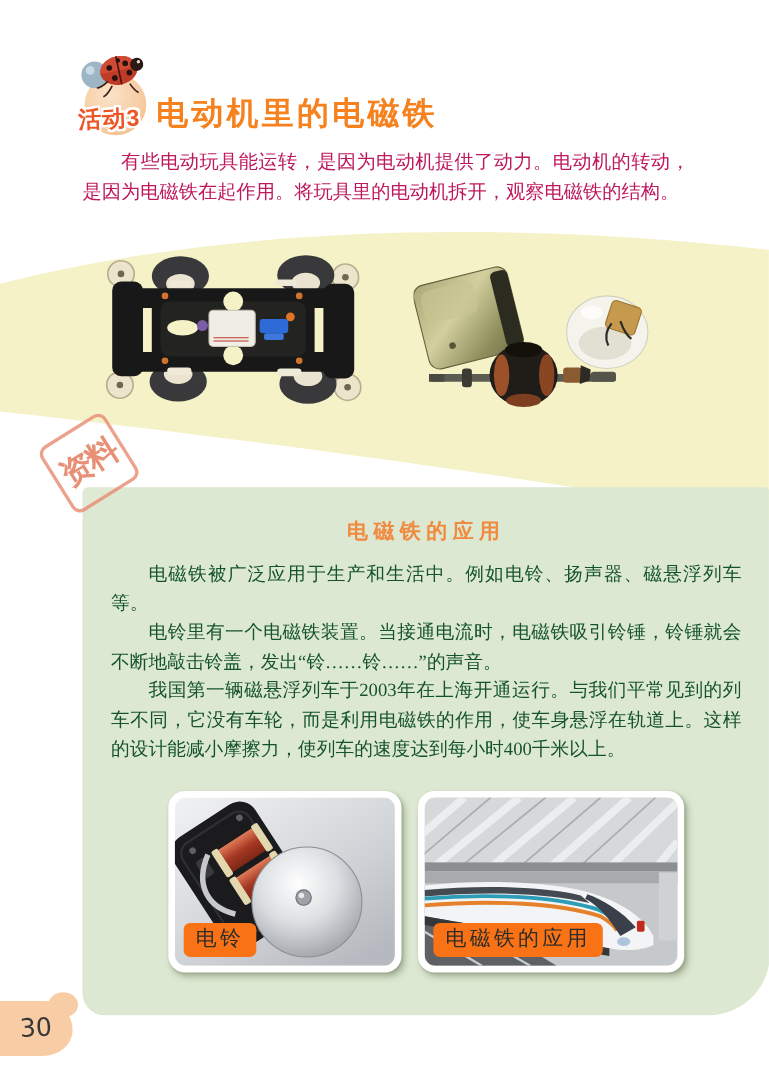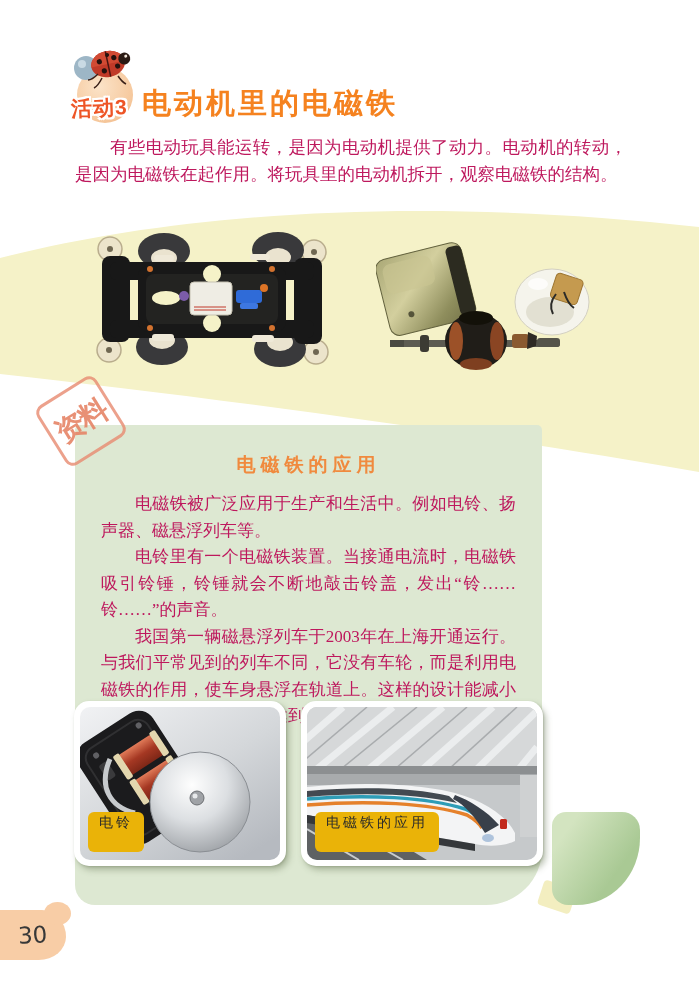--- a/index.html
+++ b/index.html
@@ -48,45 +48,45 @@
   #curl{
     left:552px;top:812px;width:88px;height:93px;z-index:2;
     background:linear-gradient(125deg,#d3e4c0 18%,#a9c994 70%);
     border-radius:14px 18px 72% 16px;
   }
   #curl-accent{
     left:540px;top:884px;width:34px;height:26px;z-index:1;
     background:#f3eec0;transform:rotate(18deg);border-radius:4px;
   }
   #panel{
-    left:75px;top:425px;width:467px;height:480px;z-index:3;
+    left:75px;top:443px;width:625px;height:480px;z-index:3;
     background:#dde8d2;border-radius:5px 5px 56px 20px;
   }
   #panel-title{
     margin:27px 0 13px 0;text-align:center;
     font-size:19px;font-weight:bold;color:#f08a3e;letter-spacing:5px;
   }
   .panel-par{
-    margin:0 26px;font-size:17px;line-height:26.5px;color:#be185d;
+    margin:0 26px;font-size:17px;line-height:26.5px;color:#14532d;
     text-indent:2em;text-align:justify;
   }
   
   #photo-row{
     position:absolute;left:0;right:0;top:276px;
     display:flex;justify-content:center;gap:15px;
   }
   .photo-frame{
     position:relative;background:#fff;border-radius:15px;padding:6px;
     box-shadow:3px 4px 6px rgba(108,124,92,.45),1px 1px 2px rgba(108,124,92,.3);
   }
   .photo-frame svg{display:block;border-radius:10px;}
   .tag{
     position:absolute;left:14px;bottom:14px;
-    background:#eab308;border-radius:6px;padding:2px 11px 19px;
-    font-size:14px;letter-spacing:3px;color:#2c2c2a;line-height:1.35;
+    background:#f97316;border-radius:6px;padding:2px 11px 3px;
+    font-size:19px;letter-spacing:3px;color:#2c2c2a;line-height:1.35;
   }
   
   #page-blob{
     left:0;top:910px;width:66px;height:50px;z-index:4;
     background:#f8cda6;border-radius:0 55% 62% 0 / 0 80% 70% 0;
     display:flex;align-items:center;justify-content:center;
   }
   #page-blob::before{
     content:"";position:absolute;right:-5px;top:-8px;width:27px;height:23px;
     background:#f8cda6;border-radius:50%;

